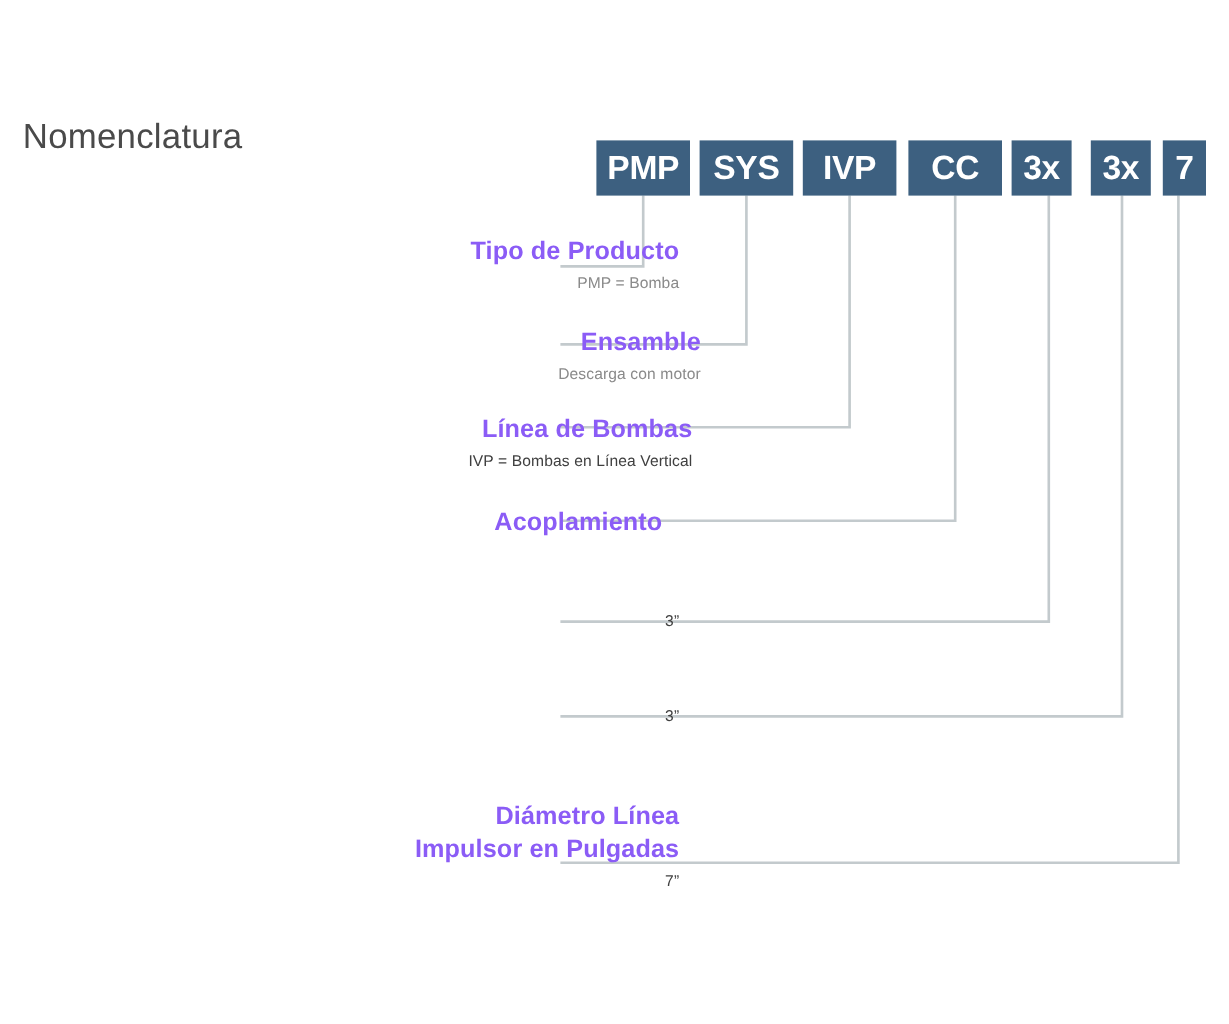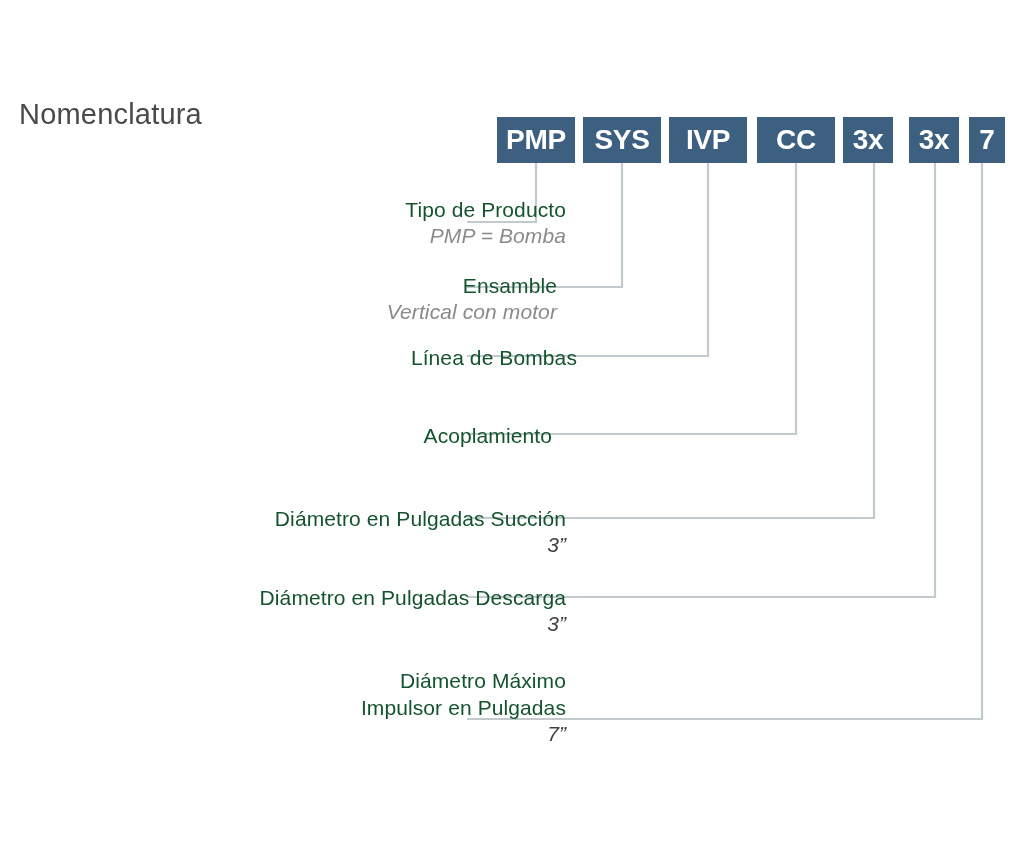--- a/index.html
+++ b/index.html
@@ -64,28 +64,27 @@
   }
 
   
   .label-block {
     position: absolute;
     text-align: right;
     white-space: nowrap;
   }
   .label-title {
     font-size: 21px;
-    font-weight: normal;
-    color: #14532d;
+    font-weight: bold;
+    color: #8b5cf6;
     line-height: 27px;
     letter-spacing: 0.1px;
   }
   .label-sub {
-    font-size: 21px;
-    font-style: italic;
+    font-size: 13px;
     font-weight: 400;
     color: #8a8a8a;
     line-height: 26px;
     letter-spacing: 0.1px;
   }
   .label-sub.dark {
     color: #3f3f3f;
   }
 </style>
 </head>
@@ -115,38 +114,37 @@
       <div class="code-box" style="left: 843px; width: 50px; background: rgb(61, 96, 128);">3x</div>
       <div class="code-box" style="left: 909px; width: 50px; background: rgb(61, 96, 128);">3x</div>
       <div class="code-box" style="left: 969px; width: 36px; background: rgb(61, 96, 128);">7</div>
     </div>
 
   <div id="legend">
       <div class="label-block" style="top: 196px; right: 458px;">
         <div class="label-title">Tipo de Producto</div>
         <div class="label-sub">PMP = Bomba</div>
       </div>
-      <div class="label-block" style="top: 272px; right: 467px;">
+      <div class="label-block" style="top: 272px; right: 440px;">
         <div class="label-title">Ensamble</div>
-        <div class="label-sub">Vertical con motor</div>
+        <div class="label-sub">Descarga con motor</div>
       </div>
       <div class="label-block" style="top: 344px; right: 447px;">
         <div class="label-title">Línea de Bombas</div>
+        <div class="label-sub dark">IVP = Bombas en Línea Vertical</div>
       </div>
       <div class="label-block" style="top: 422px; right: 472px;">
         <div class="label-title">Acoplamiento</div>
       </div>
       <div class="label-block" style="top: 505px; right: 458px;">
-        <div class="label-title">Diámetro en Pulgadas Succión</div>
         <div class="label-sub dark">3”</div>
       </div>
       <div class="label-block" style="top: 584px; right: 458px;">
-        <div class="label-title">Diámetro en Pulgadas Descarga</div>
         <div class="label-sub dark">3”</div>
       </div>
       <div class="label-block" style="top: 667px; right: 458px;">
-        <div class="label-title">Diámetro Máximo</div>
+        <div class="label-title">Diámetro Línea</div>
         <div class="label-title">Impulsor en Pulgadas</div>
         <div class="label-sub dark">7”</div>
       </div>
     </div>
 
 </div>
 
 </body></html>

